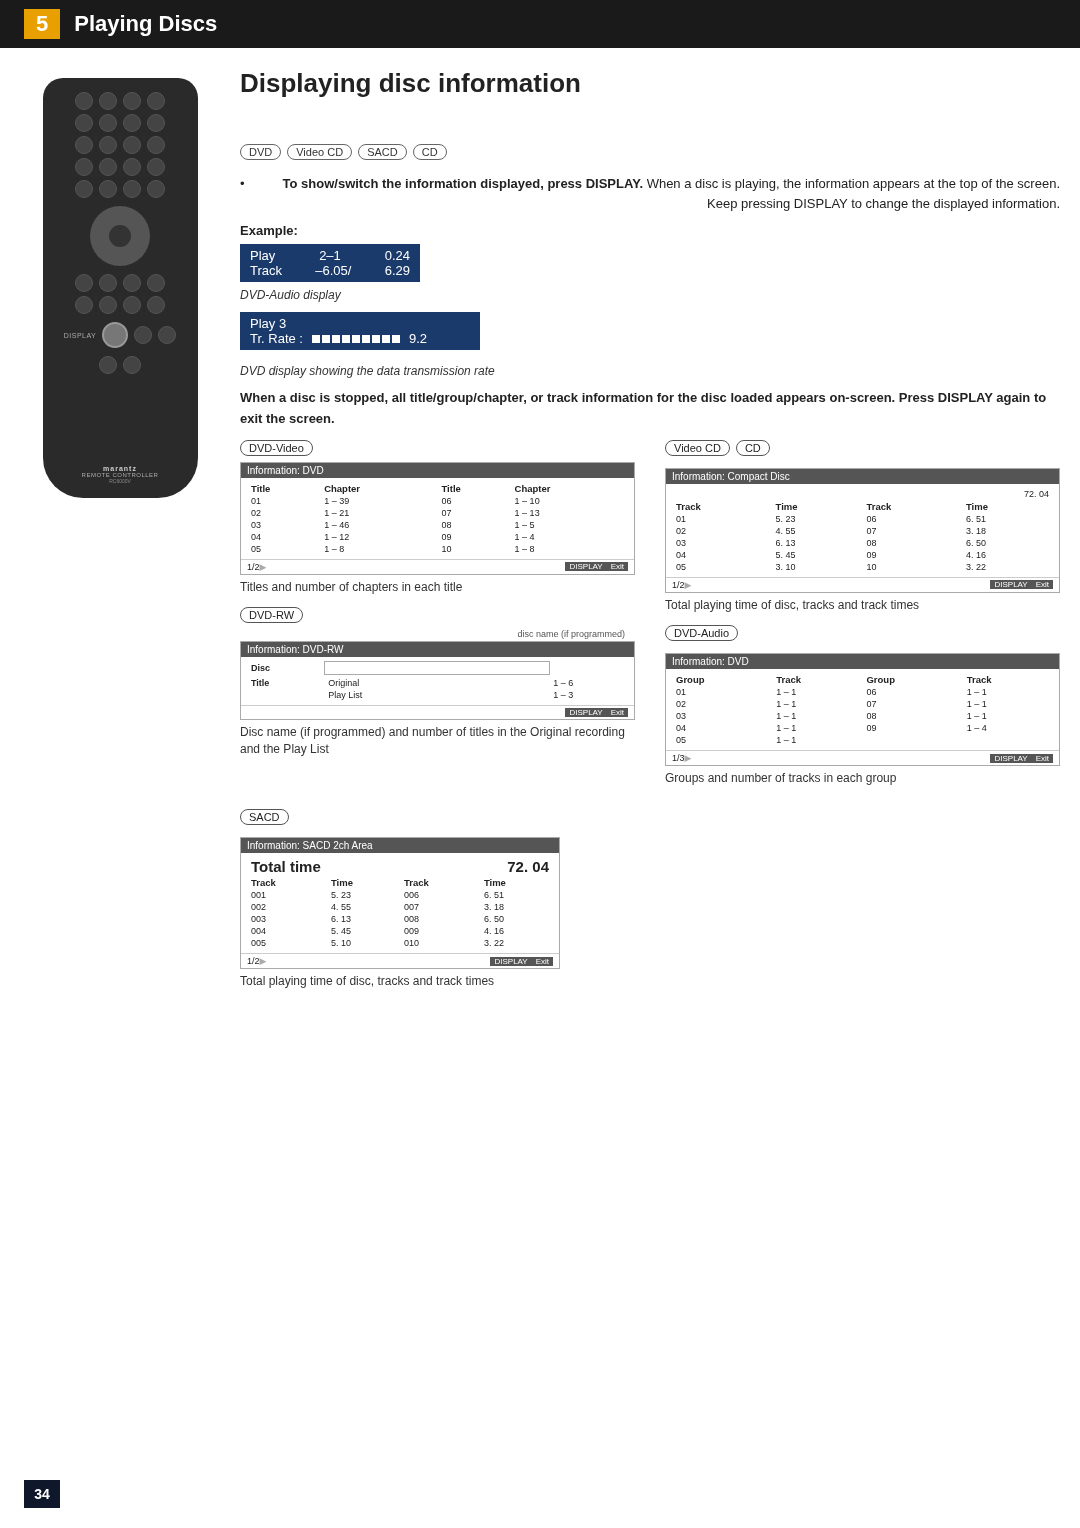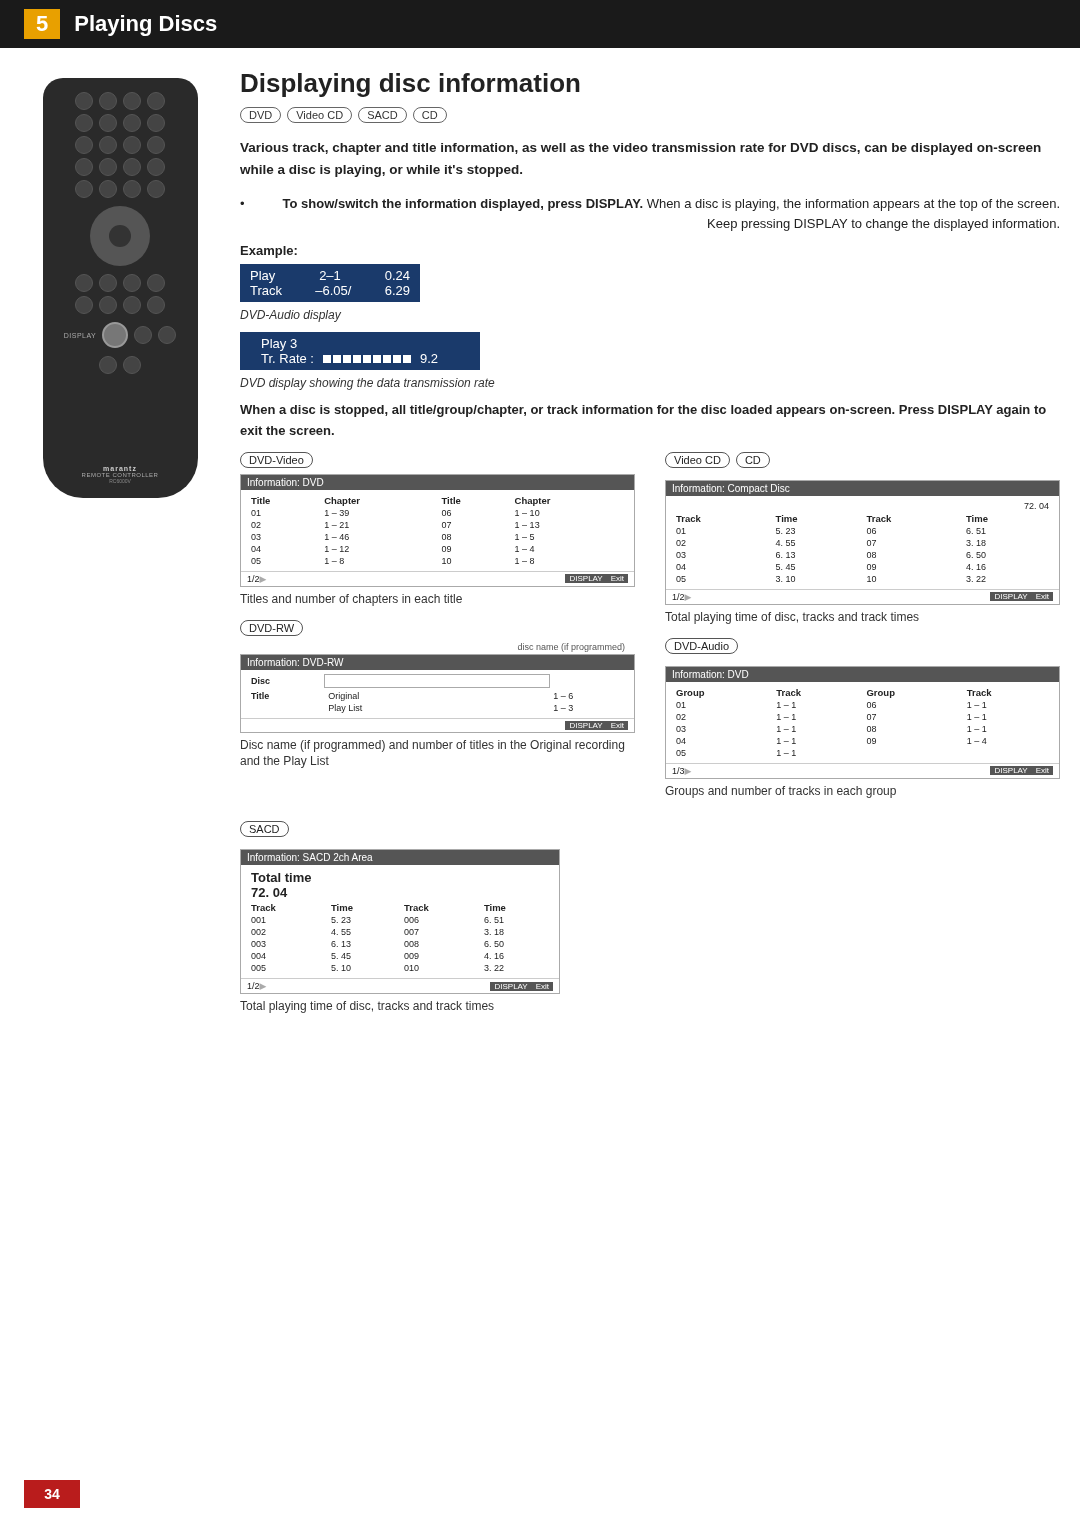--- a/index.html
+++ b/index.html
@@ -156,20 +156,21 @@
       margin-bottom: 14px;
       align-items: center;
     }
 
     .badge {
       border: 1px solid #666;
       border-radius: 10px;
       padding: 1px 8px;
       font-size: 11px;
       color: #333;
+      margin-top: 37px;
     }
 
     .intro-text {
       font-size: 13.5px;
       line-height: 1.6;
       margin-bottom: 14px;
       font-weight: bold;
     }
 
     .bullet-section {
@@ -214,23 +215,23 @@
       font-style: italic;
       font-size: 12px;
       color: #333;
       margin-bottom: 10px;
       margin-top: 2px;
     }
 
     .display-box2 {
       background: #1a3a6b;
       color: #fff;
-      padding: 4px 21px;
+      padding: 4px 10px;
       font-size: 13px;
-      margin-bottom: 4px;
+      margin-bottom: 12px;
       display: inline-block;
       min-width: 240px;
     }
 
     .stopped-text {
       font-size: 13px;
       line-height: 1.6;
       margin: 10px 0;
       font-weight: bold;
     }
@@ -438,21 +439,20 @@
 
     
     <div class="format-badges">
       <span class="badge">DVD</span>
       <span class="badge">Video CD</span>
       <span class="badge">SACD</span>
       <span class="badge">CD</span>
     </div>
 
     
-    <p class="intro-text">Various track, chapter and title information, as well as the video transmission rate for DVD discs, can be displayed on-screen while a disc is playing, or while it's stopped.</p>
 
     
     <div class="bullet-section">
       <div class="bullet-point">
         <span class="bullet-dot">•</span>
         <div class="bullet-text">
           <strong>To show/switch the information displayed, press DISPLAY.</strong>
           <span>When a disc is playing, the information appears at the top of the screen. Keep pressing DISPLAY to change the displayed information.</span>
         </div>
       </div>
@@ -721,21 +721,21 @@
       </div>
 
     </div>
 
     
     <div class="sacd-section">
       <span class="panel-type-label">SACD</span>
       <div class="info-panel" style="max-width:320px;margin-top:6px;">
         <div class="info-panel-header">Information: SACD 2ch Area</div>
         <div class="info-panel-body">
-          <div style="display:flex;justify-content:space-between;font-size:13px;font-weight:bold;padding:1px 4px;flex-direction:column;">
+          <div style="display:flex;justify-content:space-between;font-size:15px;font-weight:bold;padding:1px 4px;">
             <span>Total time</span>
             <span>72. 04</span>
           </div>
           <table>
             <tbody>
                 <tr>
               <th>Track</th>
               <th>Time</th>
               <th>Track</th>
               <th>Time</th>
@@ -780,13 +780,13 @@
           <span class="footer-btn">DISPLAY</span>
           <span class="footer-btn">Exit</span>
         </div>
       </div>
       <p class="panel-caption">Total playing time of disc, tracks and track times</p>
     </div>
 
   </div>
 </div>
 
-<div style="position:fixed;bottom:20px;left:24px;background:#b91c1c;color:#fff;width:56px;height:28px;display:flex;align-items:center;justify-content:center;font-size:14px;font-weight:bold;">34</div>
+<div style="position:fixed;bottom:20px;left:24px;background:#0f172a;color:#fff;width:36px;height:28px;display:flex;align-items:center;justify-content:center;font-size:14px;font-weight:bold;">34</div>
 
 </body></html>

